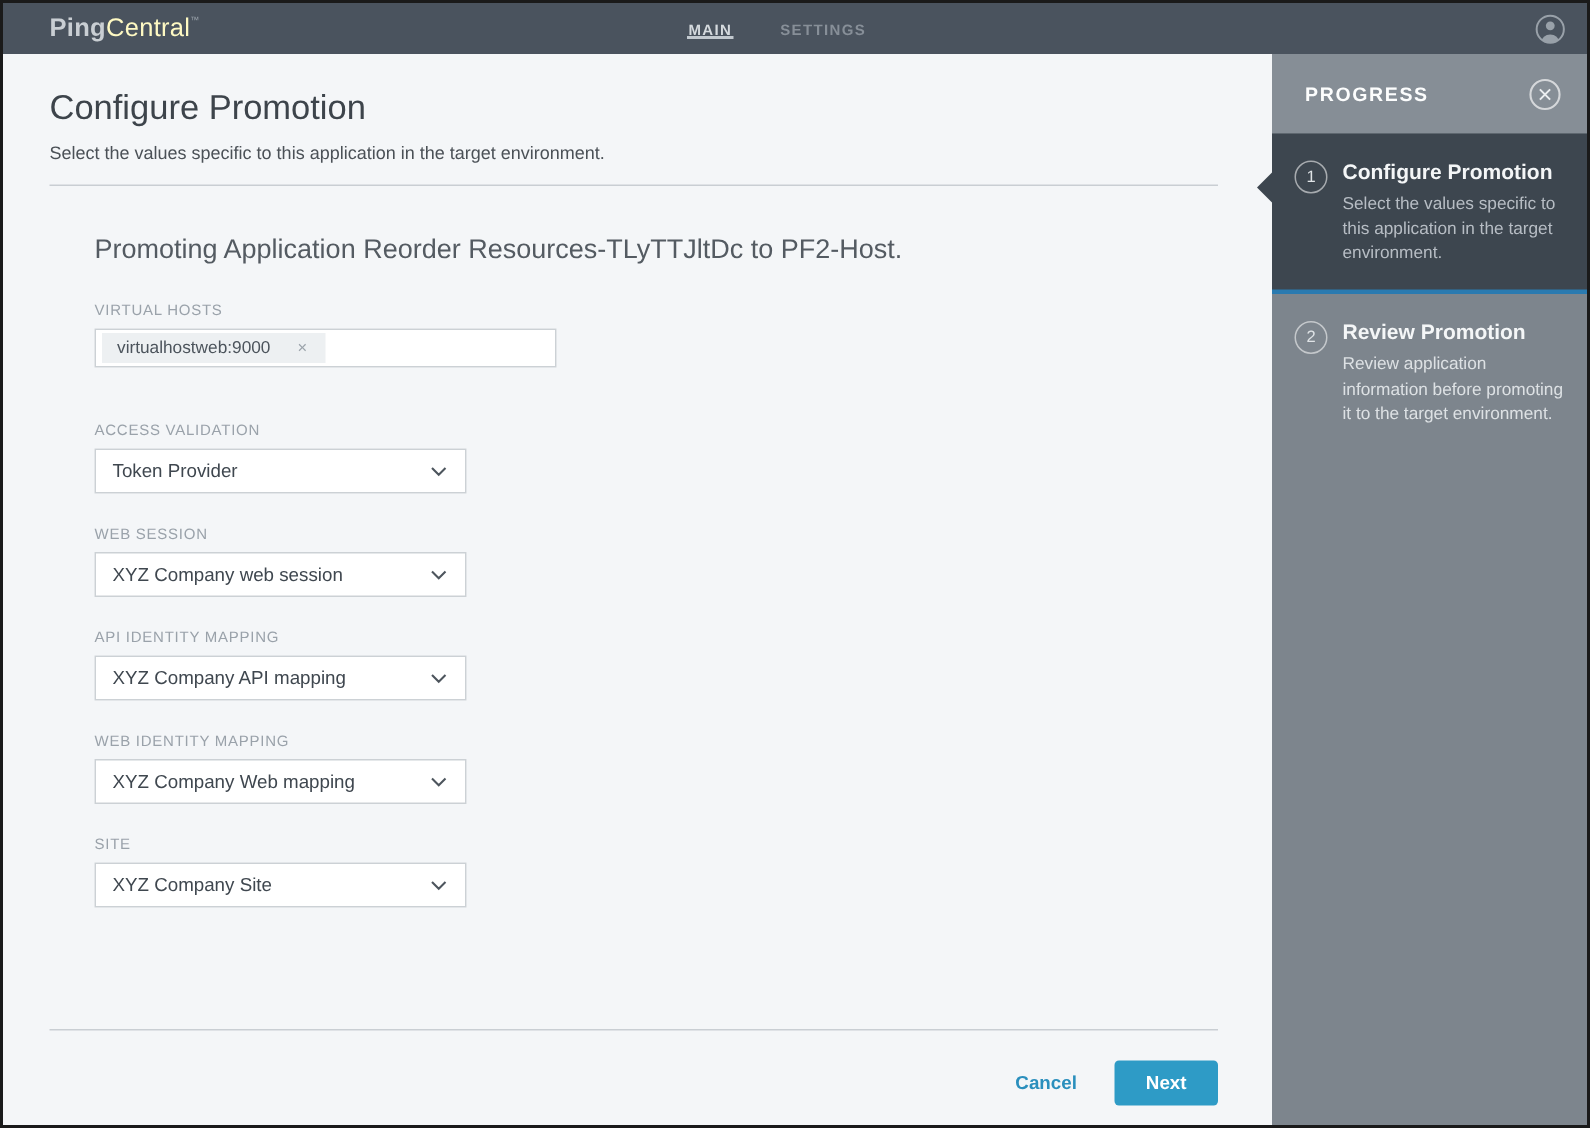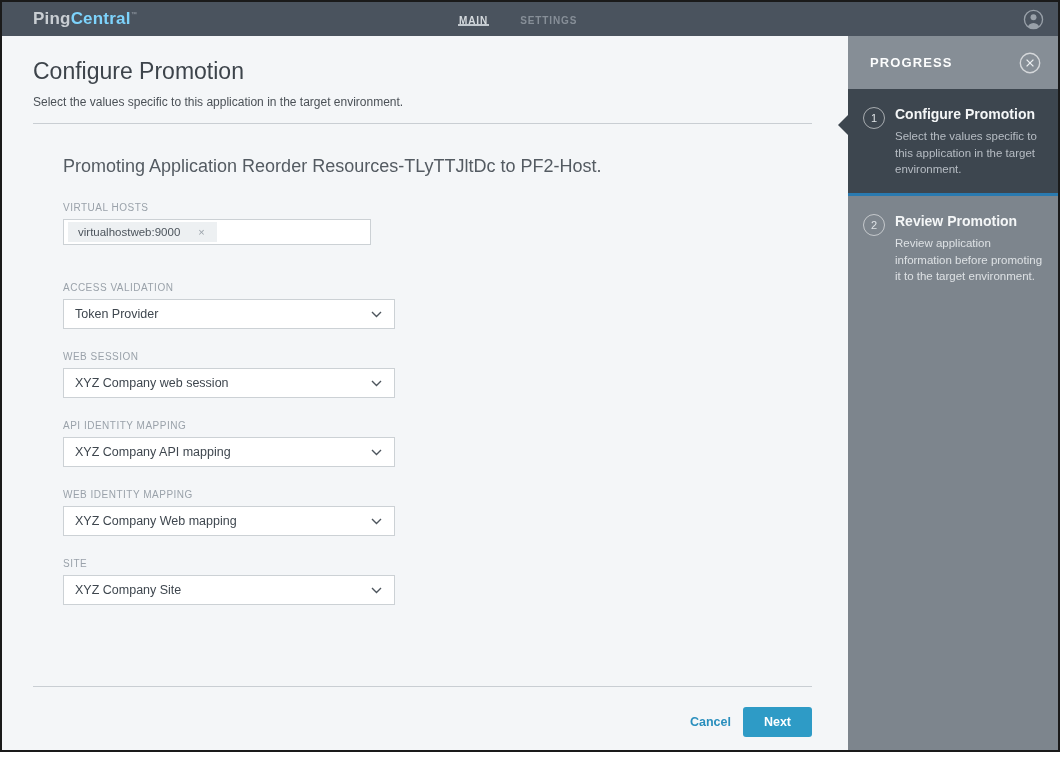--- a/index.html
+++ b/index.html
@@ -5,21 +5,21 @@
   * { margin:0; padding:0; box-sizing:border-box; }
   html,body { width:1060px; height:758px; background:#fff; overflow:hidden;
               font-family:"Liberation Sans", sans-serif; }
   .window { position:absolute; top:0; left:0; width:1060px; height:752px;
             border:2px solid #1a1a1a; background:#f4f6f8; overflow:hidden; }
 
   
   .navbar { position:relative; height:34px; background:#4a535e; display:flex; align-items:center; }
   .logo { padding-left:31px; font-size:17px; letter-spacing:.2px; cursor:pointer; }
   .logo-bold { color:#c9ced3; font-weight:700; }
-  .logo-light { color:#7dd3fc; font-weight:700; }
+  .logo-light { color:#fef9c3; font-weight:400; }
   .logo-tm { color:#9ca4ac; font-size:6px; vertical-align:top; line-height:10px; }
   .tabs { position:absolute; left:456px; top:0; height:24px; display:flex; gap:30px; }
   .tab { font-size:10px; font-weight:700; letter-spacing:.9px; color:#878f98;
          padding:13px 1px 4px; border-bottom:2px solid transparent; cursor:pointer; }
   .tab.active { color:#d5dade; border-bottom-color:#c2c9cf; }
   .user-icon { position:absolute; right:14px; top:7px; width:21px; height:21px; cursor:pointer; }
 
   
   .body-row { display:flex; height:714px; }
   .main { flex:1; padding:22px 36px 0 31px; background:#f4f6f8; }
@@ -35,28 +35,28 @@
   .field.vh { margin-top:25px; }
   .field.first-select { margin-top:37px; }
   .field label { display:block; font-size:10px; letter-spacing:.5px; color:#9aa2aa; margin-bottom:6px; }
 
   .tag-input { width:308px; height:26px; background:#fff; border:1px solid #ccd1d5;
                display:flex; align-items:center; padding:0 4px; cursor:text; }
   .tag { display:inline-flex; align-items:center; gap:18px; background:#edf0f2;
          padding:4px 12px 4px 10px; font-size:11.5px; color:#4c545c; }
   .tag-x { color:#9aa2aa; font-size:11px; cursor:pointer; }
 
-  .select { width:332px; height:30px; background:#fff; border:1px solid #ccd1d5;
+  .select { width:248px; height:30px; background:#fff; border:1px solid #ccd1d5;
             display:flex; align-items:center; justify-content:space-between;
             padding:0 12px 0 11px; cursor:pointer; }
   .select-value { font-size:12.5px; color:#3f474f; }
   .chev { display:flex; align-items:center; }
 
   .footer-divider { margin-top:81px; }
-  .footer { display:flex; justify-content:flex-end; align-items:center; gap:12px; margin-top:20px; }
+  .footer { display:flex; justify-content:flex-end; align-items:center; gap:25px; margin-top:20px; }
   .cancel { font-size:12.5px; font-weight:600; color:#2a8fbd; cursor:pointer; }
   .next { background:#2e9bc6; color:#fff; border:none; border-radius:3px;
           font-family:inherit; font-size:12.5px; font-weight:600; padding:8px 21px; cursor:pointer; }
 
   
   .sidebar { width:210px; background:#7d858d; display:flex; flex-direction:column; }
   .progress-header { height:53px; background:#868e96; display:flex; align-items:center;
                      justify-content:space-between; padding:0 17px 0 22px; }
   .progress-title { color:#fcfdfd; font-size:13px; font-weight:700; letter-spacing:1.1px; }
   .close-icon { width:22px; height:22px; cursor:pointer; }

